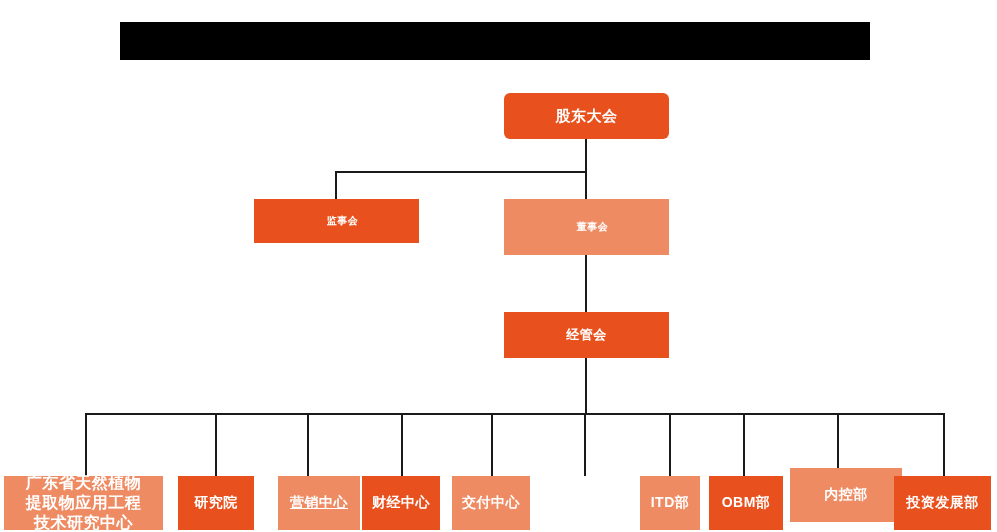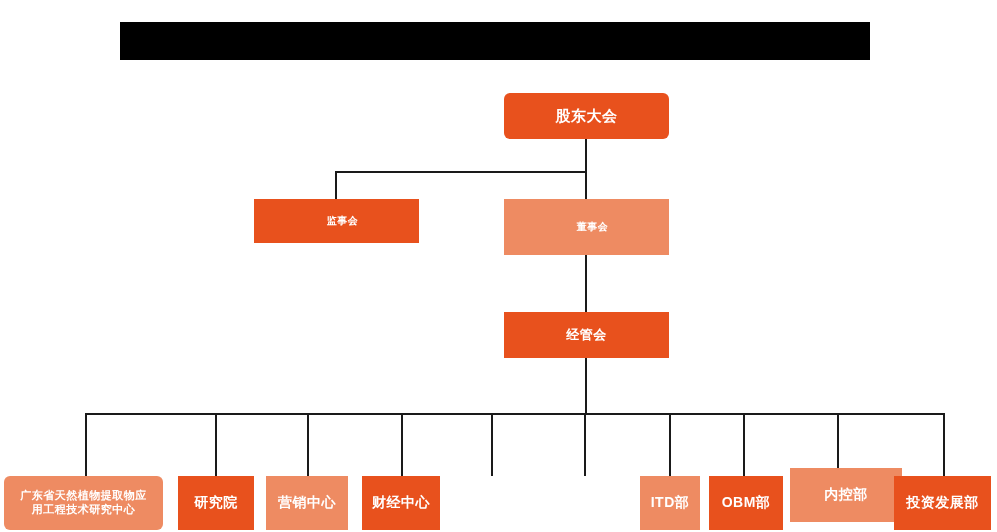--- a/index.html
+++ b/index.html
@@ -44,21 +44,21 @@
     letter-spacing: 0.5px;
     z-index: 3;
   }
   .node.dark  { background: #E8511D; }
   .node.light { background: #EE8B62; }
 
   .node-lvl1 { font-size: 15px; }
   .node-lvl2 { font-size: 10px; padding-left: 12px; }
   .node-lvl3 { font-size: 13px; }
   .node-lvl4 { font-size: 14px; }
-  .node-lvl4.small-text { font-size: 11px; padding: 0 16px; border-radius: 6px; }
+  .node-lvl4.small-text { font-size: 16px; padding: 0 16px; }
 
   
   .conn {
     position: absolute;
     background: #1a1a1a;
     z-index: 1;
   }
   .conn-v { width: 2px; }
   .conn-h { height: 2px; }
 </style>
@@ -94,24 +94,25 @@
 
   <div class="node node-lvl2 dark" style="left:254px; top:199px; width:165px; height:44px;">监事会</div>
   <div class="node node-lvl2 light" style="left:504px; top:199px; width:165px; height:56px;">董事会</div>
 
   <div class="node node-lvl3 dark" style="left:504px; top:312px; width:165px; height:46px;">经管会</div>
 
   <div class="node node-lvl4 small-text light" style="left:4px; top:476px; width:159px; height:54px;">广东省天然植物提取物应用工程技术研究中心</div>
 
   <div class="node node-lvl4 dark" style="left:178px; top:476px; width:76px; height:54px;">研究院</div>
 
-  <div class="node node-lvl4 light" style="left:266px; top:476px; width:82px; height:54px;">营销中心</div>
+  <div class="node node-lvl4 light" style="left:278px; top:476px; width:82px; height:54px;text-decoration:underline;">营销中心</div>
 
   <div class="node node-lvl4 dark" style="left:362px; top:476px; width:78px; height:54px;">财经中心</div>
 
+  <div class="node node-lvl4 light" style="left:452px; top:476px; width:78px; height:54px;">交付中心</div>
 
 
   <div class="node node-lvl4 light" style="left:640px; top:476px; width:60px; height:54px;">ITD部</div>
 
   <div class="node node-lvl4 dark" style="left:709px; top:476px; width:74px; height:54px;">OBM部</div>
 
   <div class="node node-lvl4 light" style="left:790px; top:468px; width:112px; height:54px;">内控部</div>
 
   <div class="node node-lvl4 dark" style="left:894px; top:476px; width:97px; height:54px;">投资发展部</div>
 

